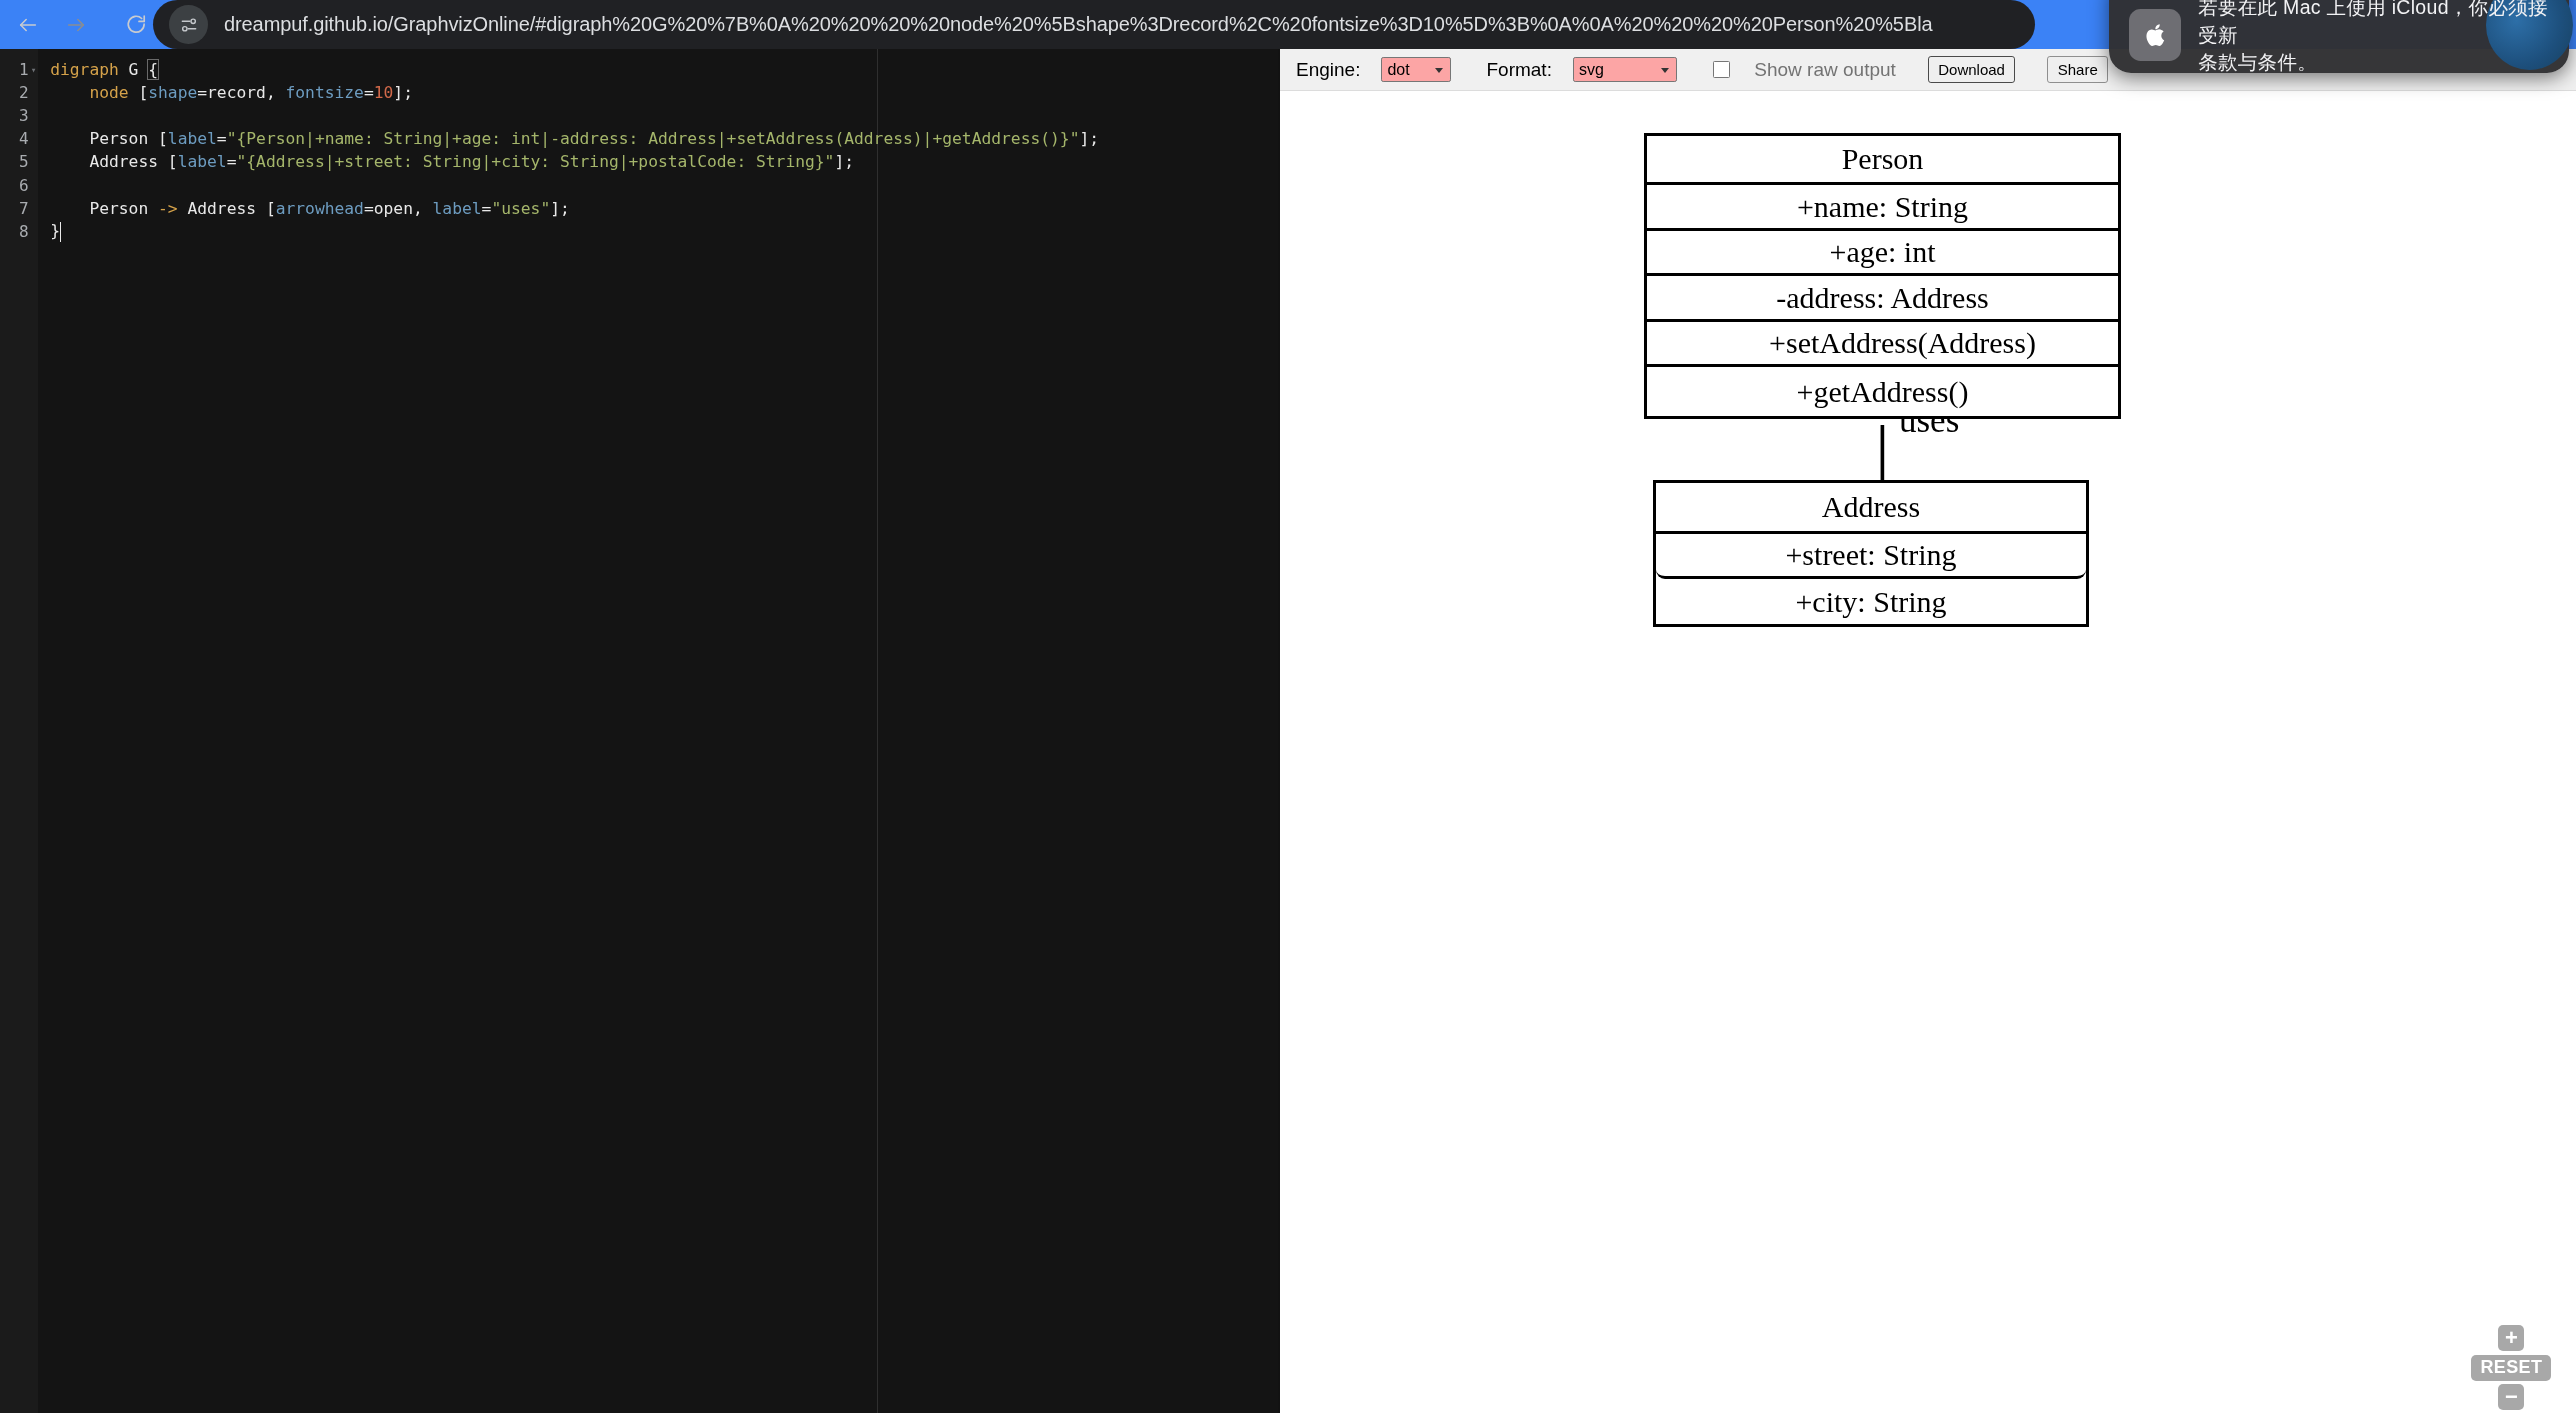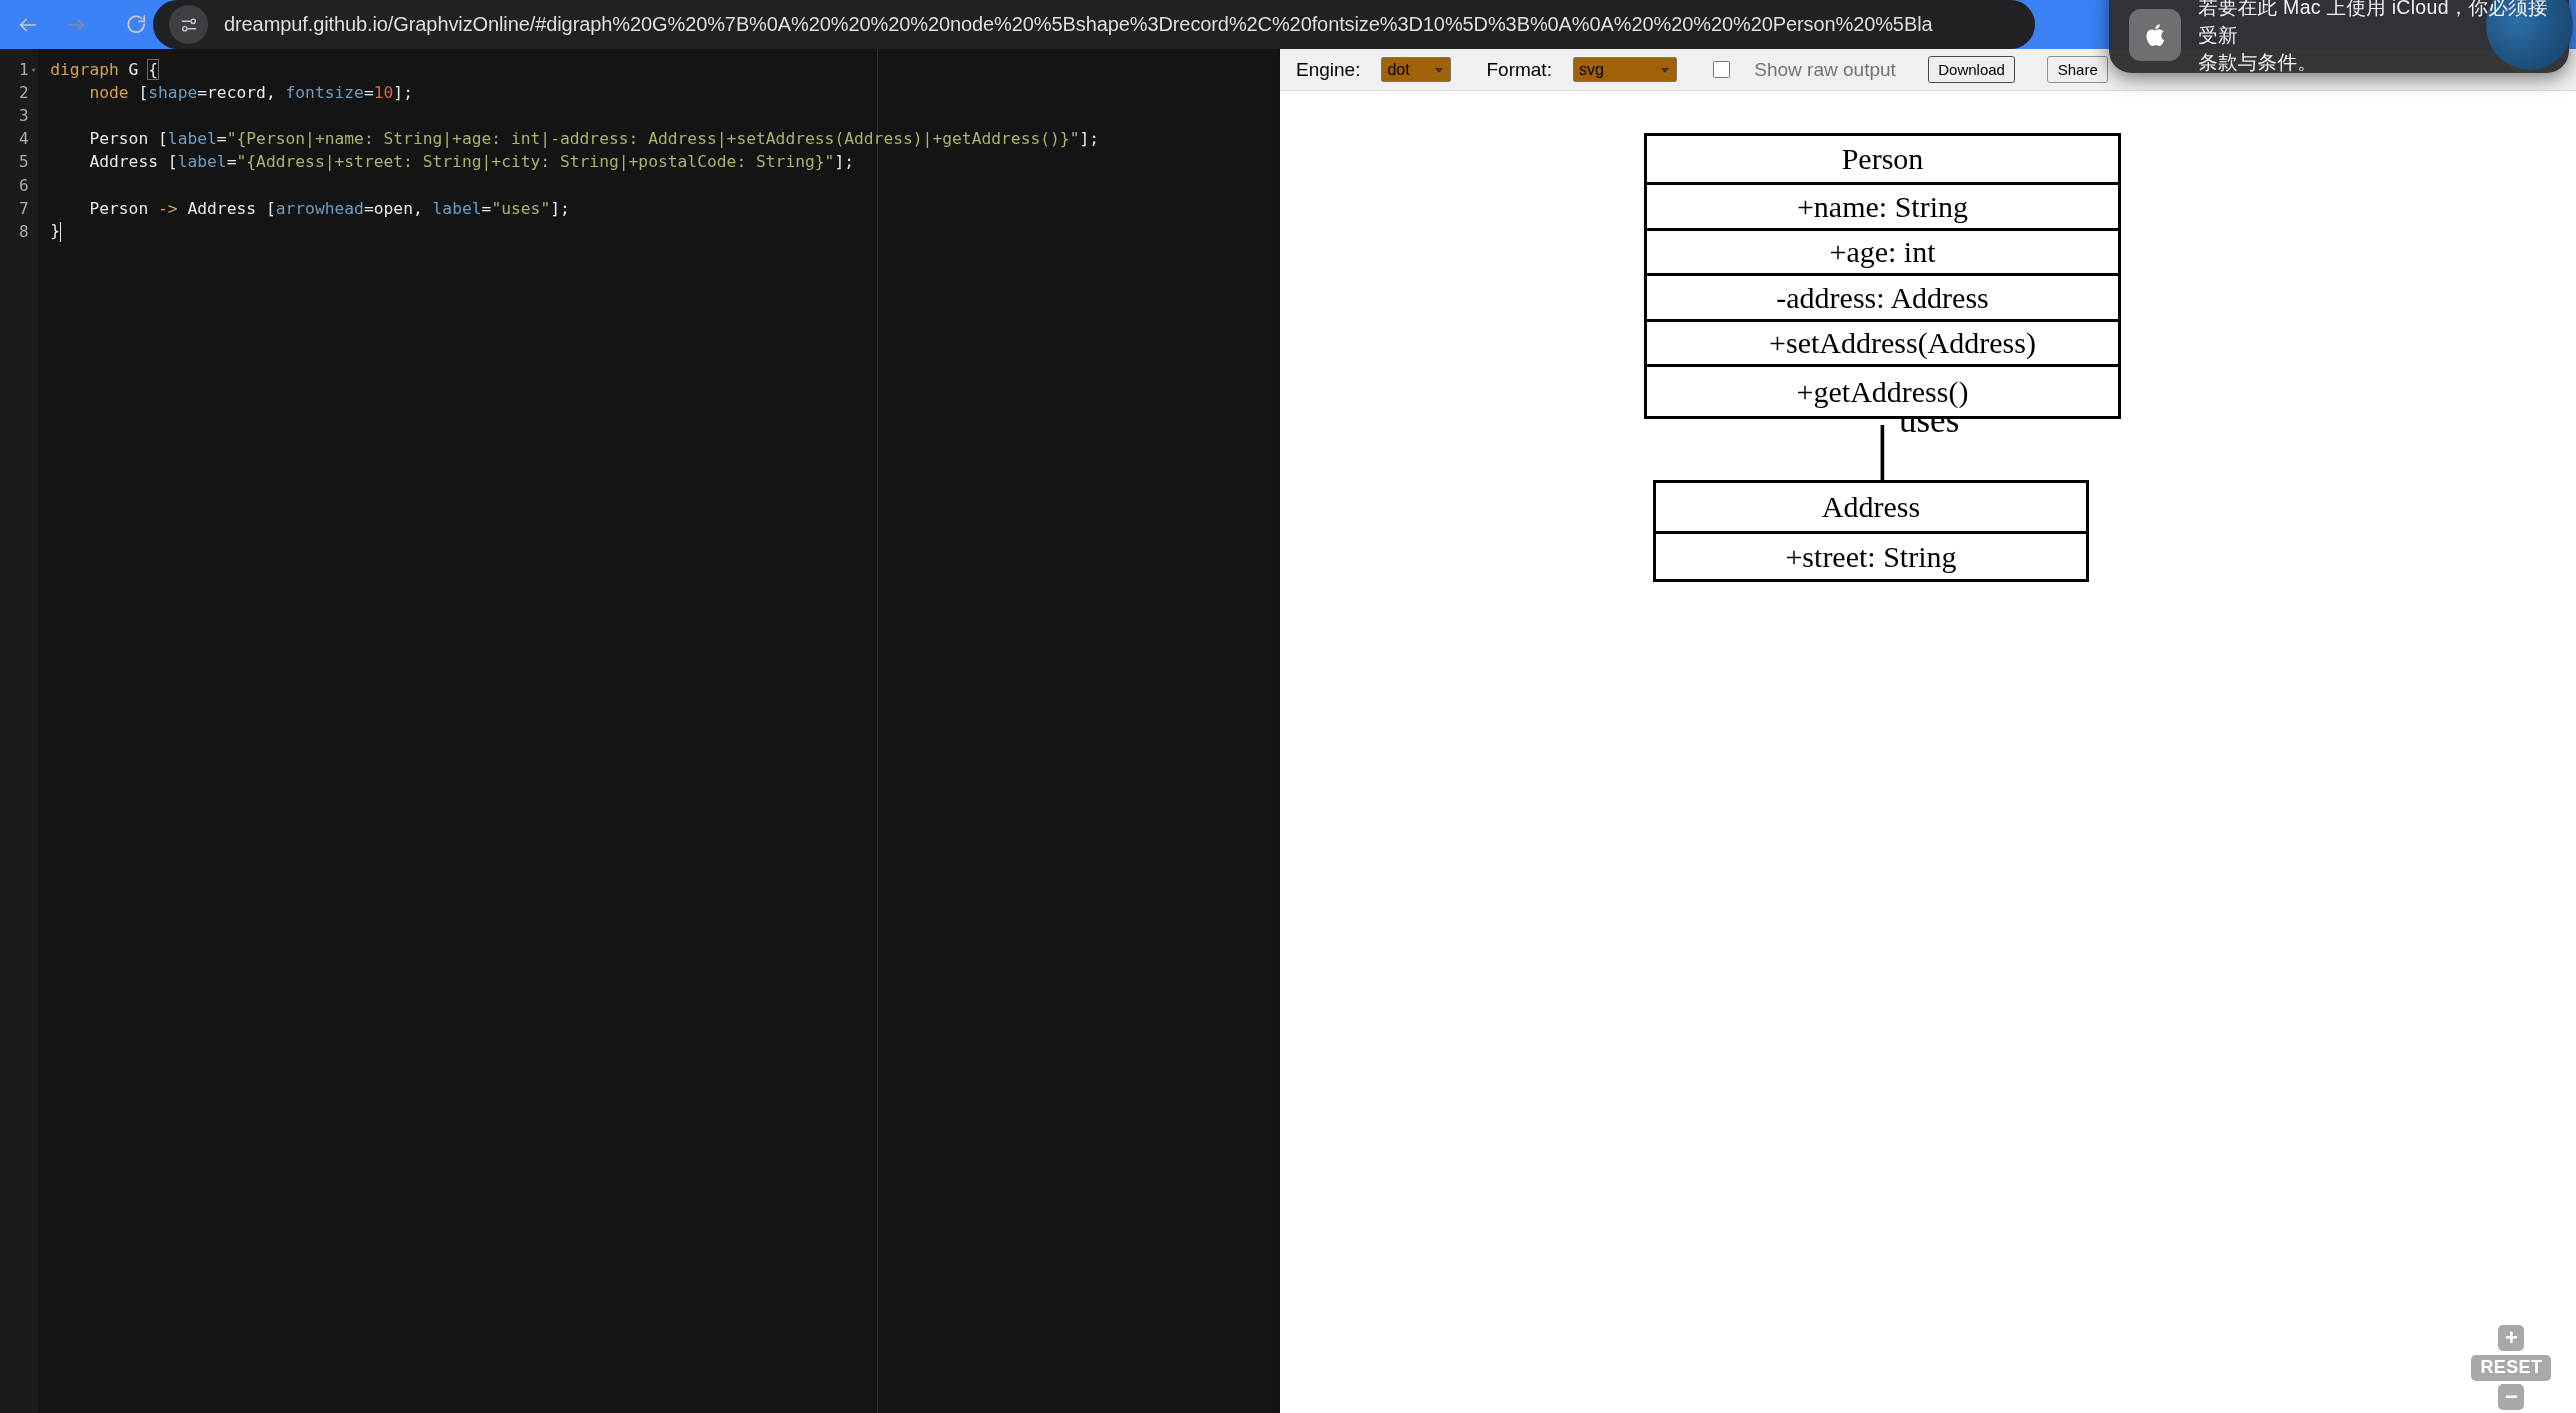--- a/index.html
+++ b/index.html
@@ -182,21 +182,21 @@
     border-bottom: 0.7px solid #dcdcdc;
   }
   .tb-label {
     font-size: 19px;
     color: #000;
     font-family: "Liberation Sans", sans-serif;
   }
   .tb-select {
     appearance: none;
     -webkit-appearance: none;
-    background: #a16207;
+    background: #fca5a5;
     border: 0.7px solid #767676;
     border-radius: 2.2px;
     font-size: 16px;
     font-family: "Liberation Sans", sans-serif;
     color: #000;
     height: 24.6px;
     padding: 0 22px 0 5px;
     margin-left: 5px;
   }
   .select-wrap { position: relative; display: inline-block; }
@@ -458,20 +458,21 @@
       <div class="uml-row" style="height:46px;">+name: String</div>
       <div class="uml-row" style="height:45px;">+age: int</div>
       <div class="uml-row" style="height:46px;">-address: Address</div>
       <div class="uml-row" style="height:45px;padding-left:40px;">+setAddress(Address)</div>
       <div class="uml-row" style="height:49px;">+getAddress()</div>
     </div>
 
     <div class="uml-node" id="address-node">
       <div class="uml-row" style="height:51px;">Address</div>
       <div class="uml-row" style="height:45px;border-radius:9px;">+street: String</div>
+      <div class="uml-row" style="height:45px;">+city: String</div>
     </div>
 
     <div id="zoom-controls">
       <button class="zoom-btn" id="zoom-in-button">+</button>
       <button class="zoom-btn" id="zoom-reset-button">RESET</button>
       <button class="zoom-btn" id="zoom-out-button">−</button>
     </div>
 
   </div>
 </div>

